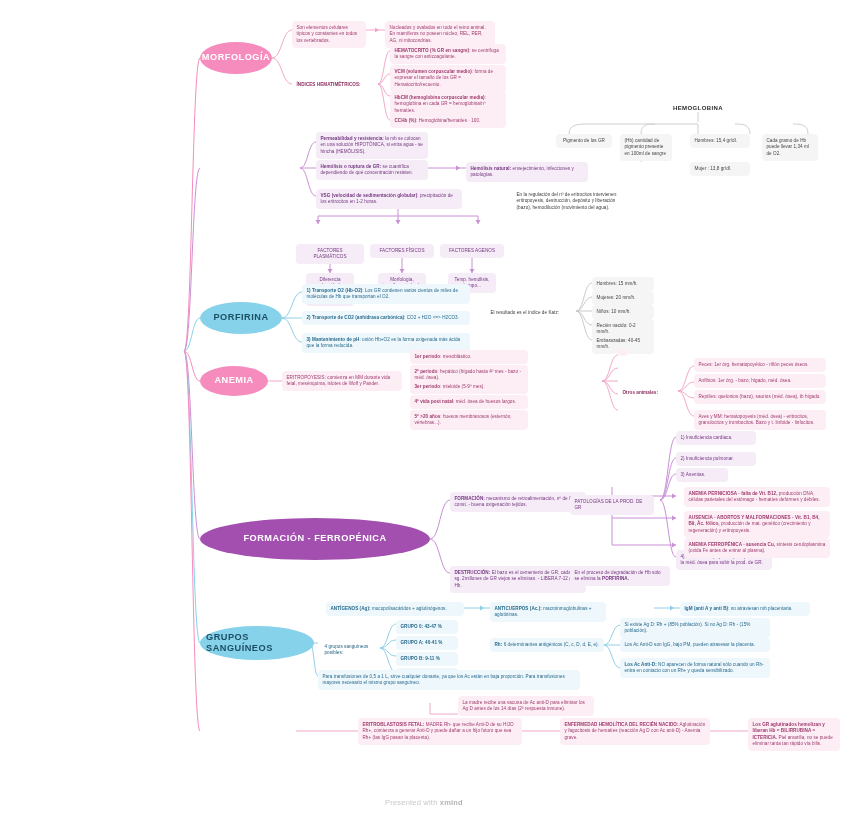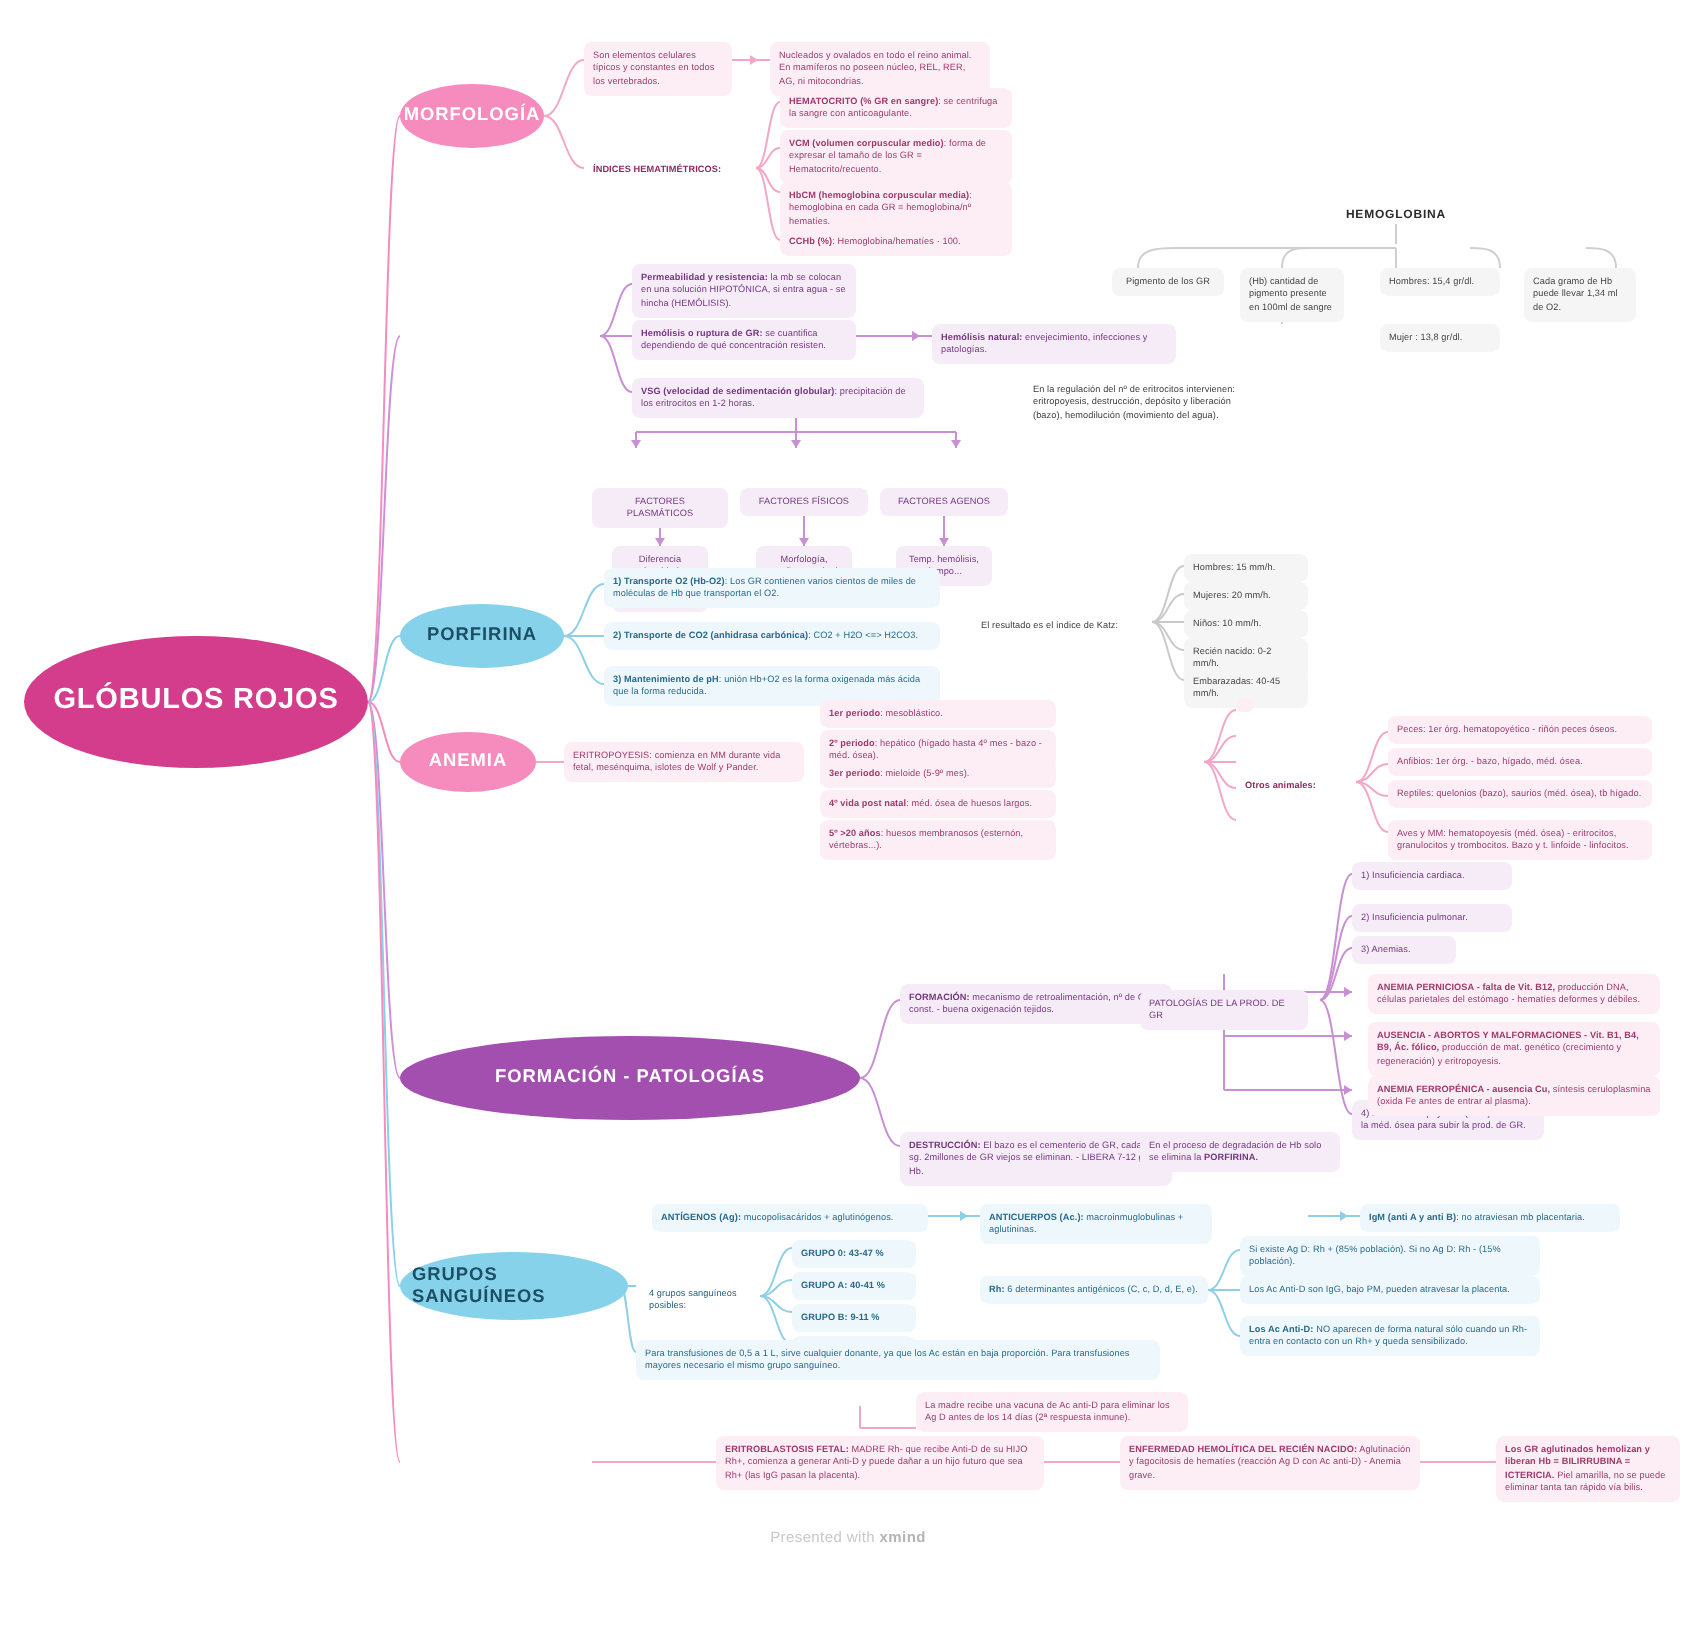--- a/index.html
+++ b/index.html
@@ -38,21 +38,21 @@
   }
   .pinklt{background:#fdeef6;color:#9e3a6c;}
   .purplelt{background:#f6ecf8;color:#73377f;}
   .bluelt{background:#eef7fc;color:#276a8b;}
   .greylt{background:#f5f5f5;color:#444;}
   .plain{background:transparent;color:#3b3b3b;}
   .b{font-weight:bold;}
   .ctr{text-align:center;}
 
   .footer{
-    position:absolute;left:0;right:0;top:764px;text-align:center;
+    position:absolute;left:0;right:0;top:798px;text-align:center;
     font-size:7.5px;color:#c8c8c8;letter-spacing:.2px;
   }
   .footer b{color:#b4b4b4;}
 </style>
 </head>
 <body>
 
 <div class="canvas">
 
 <svg class="links" viewBox="0 0 848 820">
@@ -141,23 +141,20 @@
     <path d="M604 645 C612 645 612 645 620 645" stroke="#8ecfe6"></path>
     <path d="M604 645 C612 645 612 668 620 668" stroke="#8ecfe6"></path>
 
     <path d="M296 731 L358 731" stroke="#f2a7c9"></path>
     <path d="M430 703 L430 714 M430 714 L458 714" stroke="#f2a7c9"></path>
     <path d="M522 731 L560 731" stroke="#f2a7c9"></path>
     <path d="M710 731 L748 731" stroke="#f2a7c9"></path>
   </g>
 </svg>
 
-<div class="central">
-  <span>GLÓBULOS ROJOS</span>
-</div>
 
 <div class="topic t-pink" style="left:200px;top:42px;width:72px;height:32px;">
   <span>MORFOLOGÍA</span>
 </div>
 
 <div class="box pinklt" style="left:292px;top:21px;width:74px;">
   <span>Son elementos celulares típicos y constantes en todos los vertebrados.</span>
 </div>
 
 <div class="box pinklt" style="left:385px;top:21px;width:110px;">
@@ -304,21 +301,21 @@
   <span>Anfibios: 1er órg. - bazo, hígado, méd. ósea.</span>
 </div>
 <div class="box pinklt" style="left:694px;top:390px;width:132px;">
   <span>Reptiles: quelonios (bazo), saurios (méd. ósea), tb hígado.</span>
 </div>
 <div class="box pinklt" style="left:694px;top:410px;width:132px;">
   <span>Aves y MM: hematopoyesis (méd. ósea) - eritrocitos, granulocitos y trombocitos. Bazo y t. linfoide - linfocitos.</span>
 </div>
 
 <div class="topic t-purple" style="left:200px;top:518px;width:230px;height:42px;">
-  <span>FORMACIÓN - PATOLOGÍAS</span>
+  <span>FORMACIÓN - FERROPÉNICA</span>
 </div>
 
 <div class="box purplelt" style="left:450px;top:492px;width:136px;">
   <span class="b">FORMACIÓN:</span><span> mecanismo de retroalimentación, nº de GR const. - buena oxigenación tejidos.</span>
 </div>
 <div class="box purplelt" style="left:570px;top:495px;width:84px;">
   <span>PATOLOGÍAS DE LA PROD. DE GR</span>
 </div>
 
 <div class="box purplelt" style="left:676px;top:431px;width:80px;">

